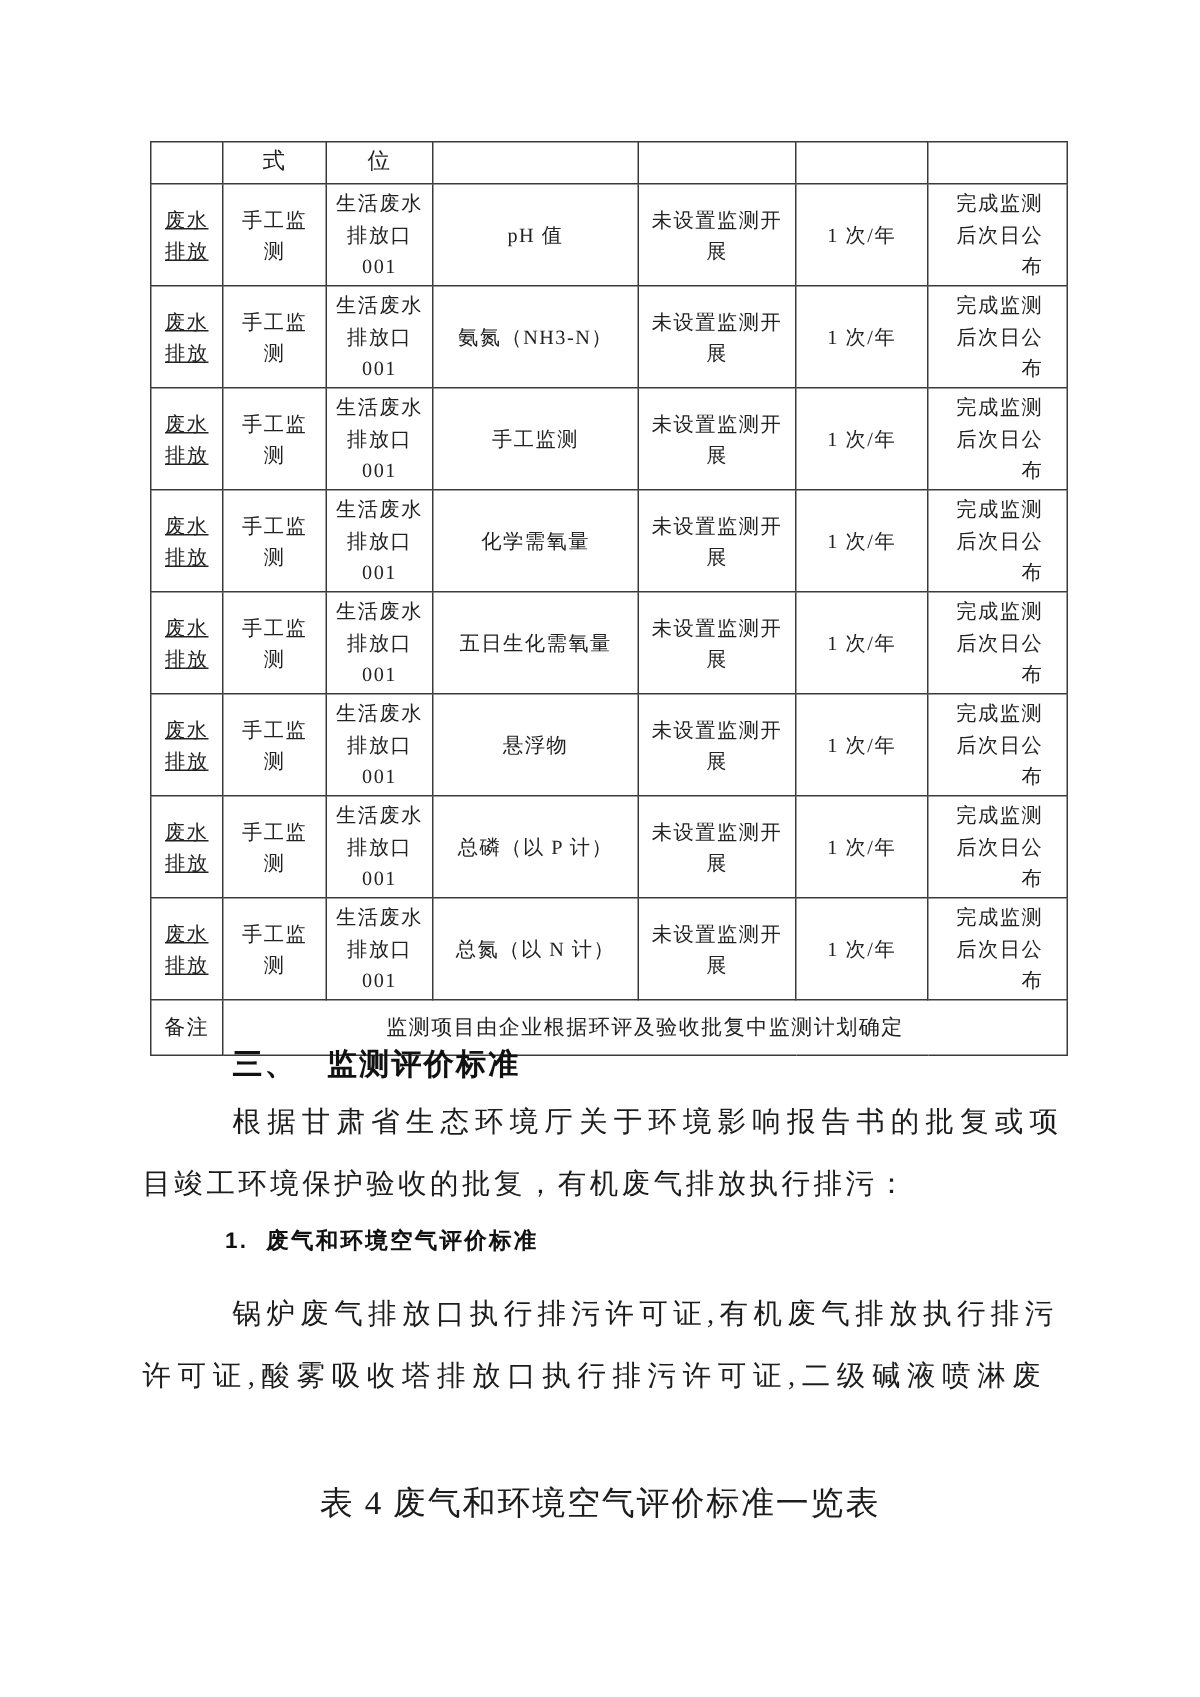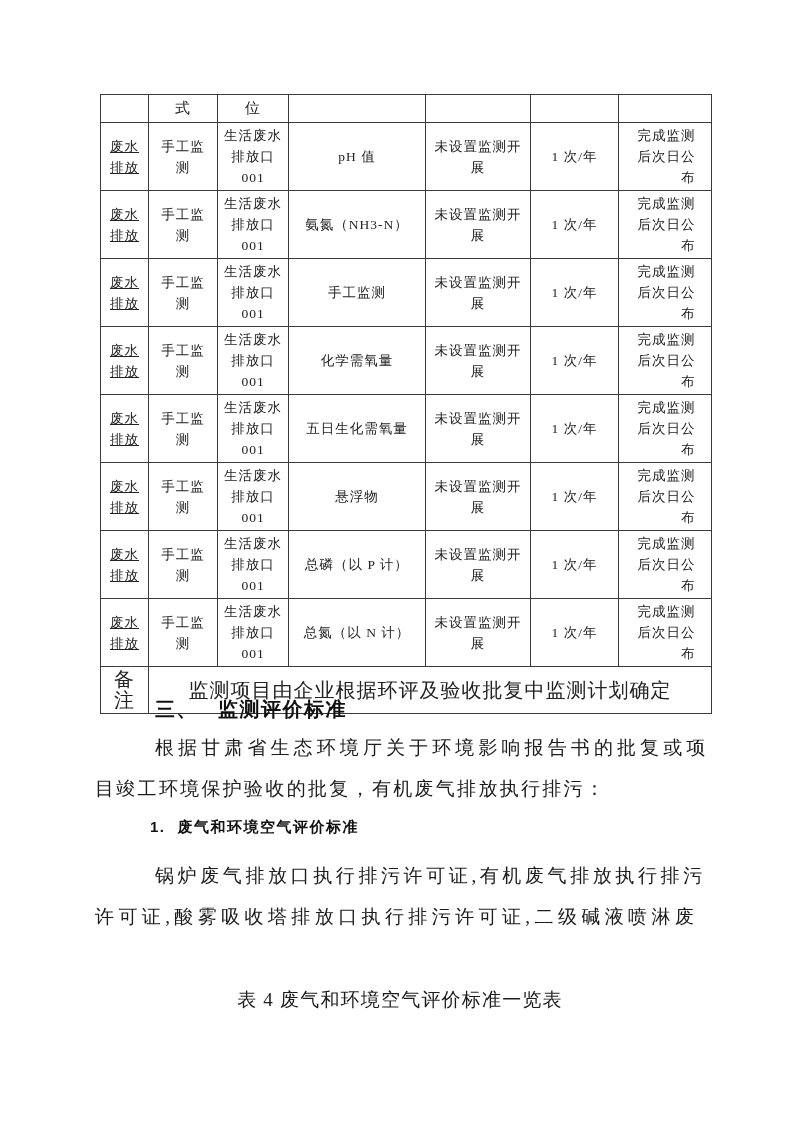--- a/index.html
+++ b/index.html
@@ -31,21 +31,21 @@
     text-align: center;
     vertical-align: middle;
     font-size: 13.5px;
     line-height: 21px;
     letter-spacing: 1px;
     color: #222222;
     padding: 2px 3px;
   }
   tr.hdr td { height: 28px; font-size: 15px; }
   tr.datarow td { height: 62px; }
-  tr.remarkrow td { height: 37px; font-size: 20px; }
+  tr.remarkrow td { height: 37px; font-size: 14px; }
   .cell { margin: 0 auto; }
   .c0 { max-width: 32px; text-decoration: underline; }
   .c1 { max-width: 46px; }
   .c2 { max-width: 60px; }
   .c4 { max-width: 89px; }
   .c6 { max-width: 61px; text-align: right; }
   td.remark-text-cell { text-align: left; padding-left: 13px; letter-spacing: 1.8px; }
 
   
   .abs { position: absolute; white-space: nowrap; }
@@ -62,21 +62,21 @@
   }
   .headingSub .gap { display: inline-block; width: 12px; }
   .bodyline { font-size: 19px; color: #1c1c1c; }
   .p1l1 { left: 155px; top: 735px; letter-spacing: 4.1px; }
   .p1l2 { left: 95px;  top: 776px; letter-spacing: 2.3px; }
   .p2l1 { left: 155px; top: 863px; letter-spacing: 3.6px; }
   .p2l2 { left: 95px;  top: 904px; letter-spacing: 4.4px; text-align: right; }
   .p2l3 { left: 95px;  top: 945px; letter-spacing: 2.3px; }
   .caption {
     left: 0; top: 987px; width: 800px;
-    text-align: center; font-size: 19px; letter-spacing: 1.2px; color: #1c1c1c;
+    text-align: center; font-size: 22px; letter-spacing: 1.2px; color: #1c1c1c;
   }
 </style>
 </head>
 <body>
 
 <div class="page">
 
   <div class="tbl-wrap">
     <table class="monitoring">
       <colgroup>

